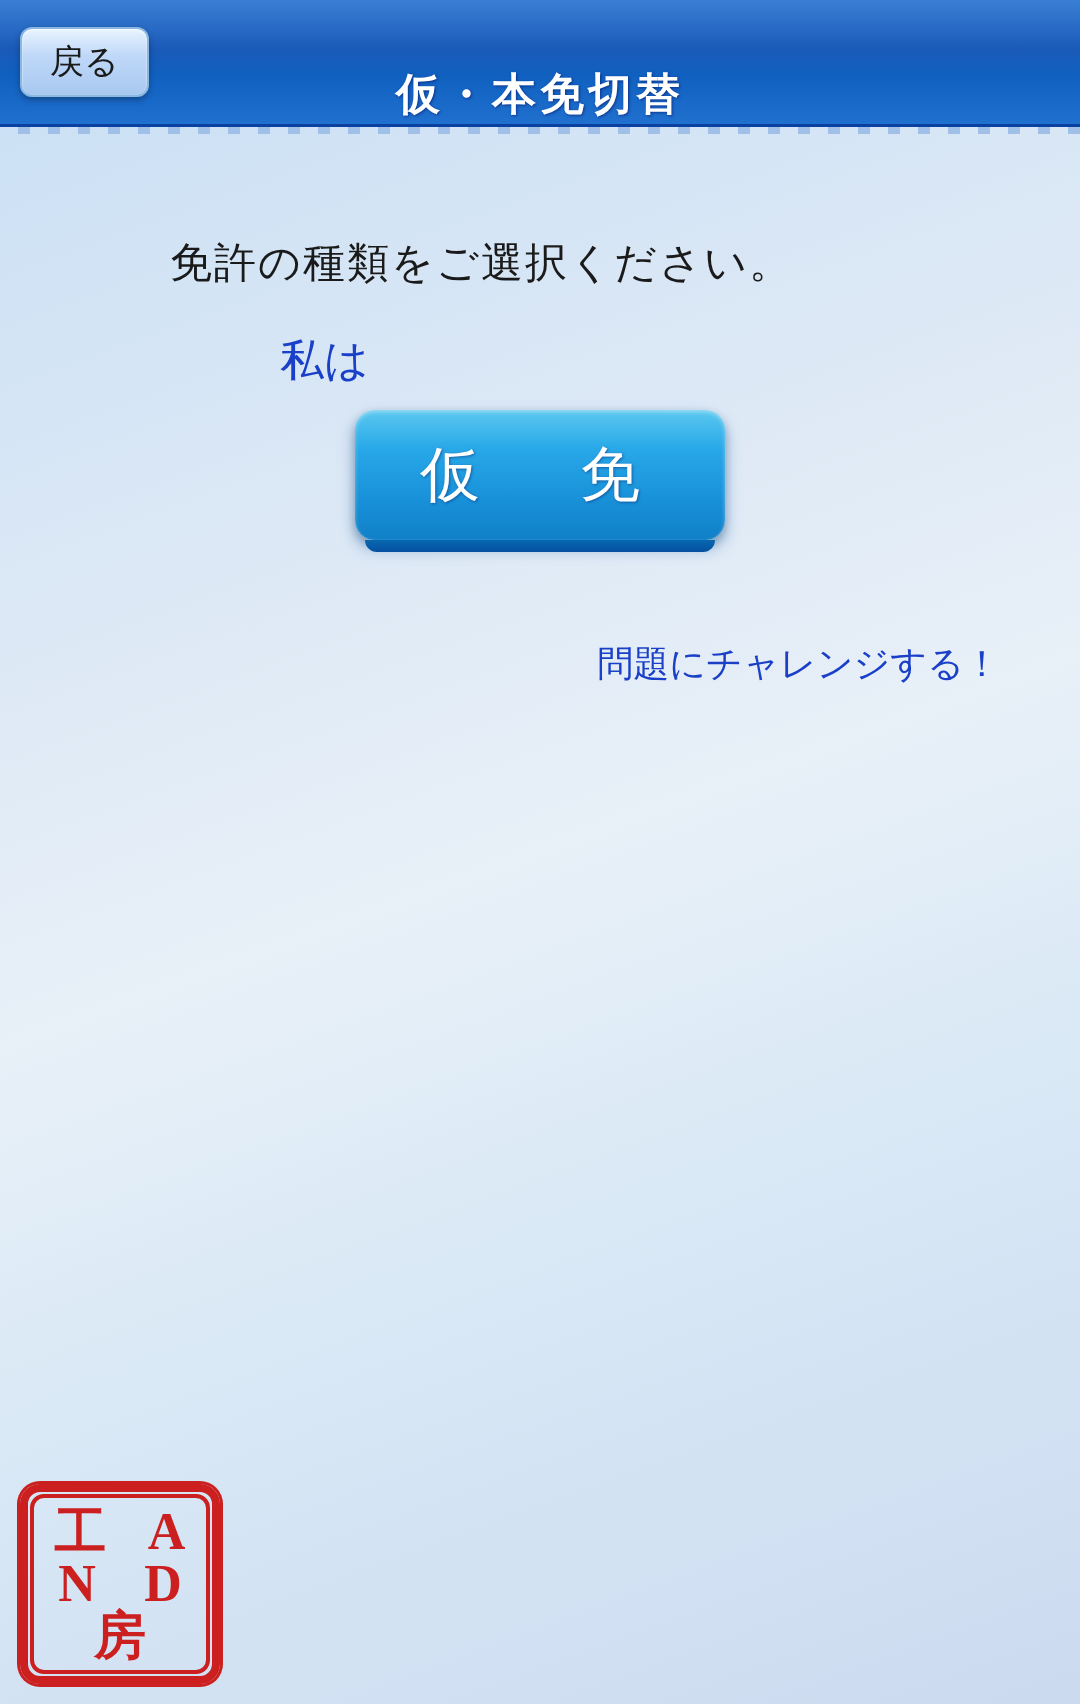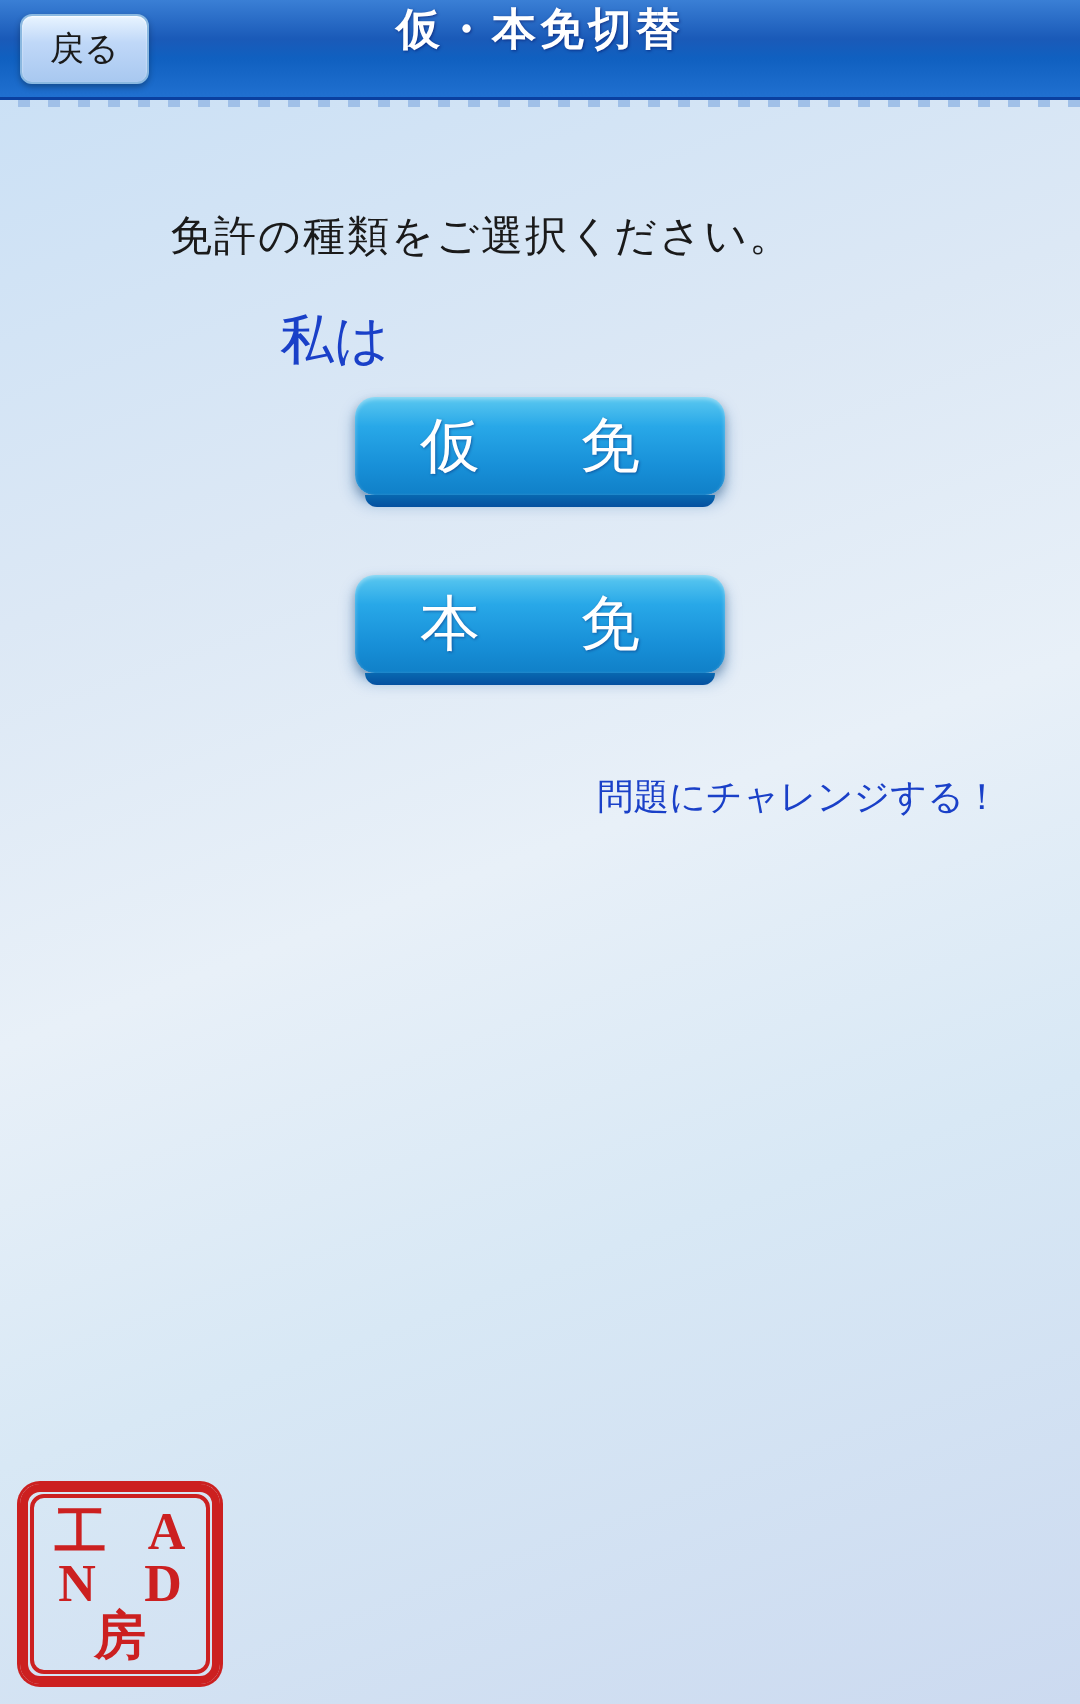--- a/index.html
+++ b/index.html
@@ -10,24 +10,24 @@
       height: 1704px;
       font-family: "Hiragino Kaku Gothic ProN", "Hiragino Sans", "Yu Gothic", Meiryo, sans-serif;
       background: linear-gradient(160deg, #c8dff5 0%, #dce8f5 30%, #e8f0f8 50%, #d8e8f5 70%, #ccdaf0 100%);
       overflow: hidden;
       position: relative;
     }
 
     
     .header {
       width: 100%;
-      height: 100px;
+      height: 127px;
       background: linear-gradient(180deg, #3a7fd5 0%, #1a5ab8 40%, #1060c0 60%, #2070d0 100%);
       display: flex;
-      align-items: flex-start;
+      align-items: flex-end;
       justify-content: center;
       position: relative;
       border-bottom: 3px solid #0a40a0;
     }
 
     .header::after {
       content: '';
       position: absolute;
       bottom: -10px;
       left: 0;
@@ -71,30 +71,30 @@
     .instruction-text {
       font-size: 42px;
       color: #1a1a1a;
       margin-bottom: 40px;
       align-self: flex-start;
       margin-left: 170px;
       letter-spacing: 2px;
     }
 
     .watashi-label {
-      font-size: 54px;
+      font-size: 44px;
       color: #1a40c8;
       align-self: flex-start;
       margin-left: 280px;
       margin-bottom: 20px;
     }
 
     .license-button {
       width: 370px;
-      height: 98px;
+      height: 130px;
       background: linear-gradient(180deg, #5bc8f0 0%, #28a8e8 30%, #1890d8 70%, #1080c8 100%);
       border: none;
       border-radius: 20px;
       font-size: 60px;
       color: #ffffff;
       letter-spacing: 20px;
       cursor: pointer;
       box-shadow: 0 8px 16px rgba(0,80,160,0.4), 0 4px 8px rgba(0,0,0,0.2), inset 0 2px 4px rgba(255,255,255,0.4);
       text-shadow: 1px 1px 3px rgba(0,0,80,0.4);
       margin-bottom: 0;
@@ -181,23 +181,20 @@
 </div>
 
 <div class="main-content">
   <div class="instruction-text">免許の種類をご選択ください。</div>
   <div class="watashi-label">私は</div>
 
   <div class="button-wrapper">
     <button class="license-button">仮　免</button>
   </div>
 
-  <div class="button-wrapper">
-    <button class="license-button">本　免</button>
-  </div>
 
   <div class="challenge-text">問題にチャレンジする！</div>
 </div>
 
 <div class="stamp-logo">
   <div class="stamp-border">
     <div class="stamp-inner">
       <div class="stamp-text-row">
         <span class="stamp-text">工</span>
         <span class="stamp-text">A</span>

